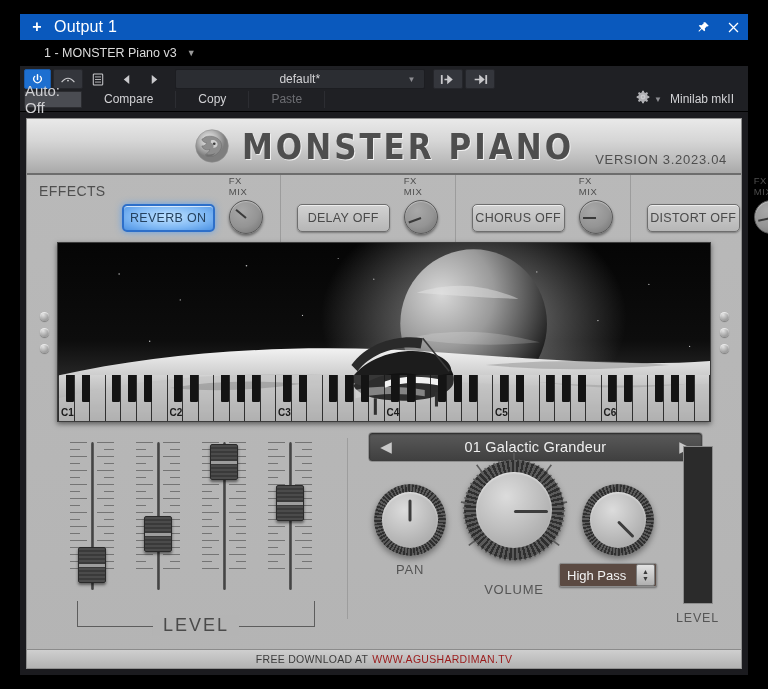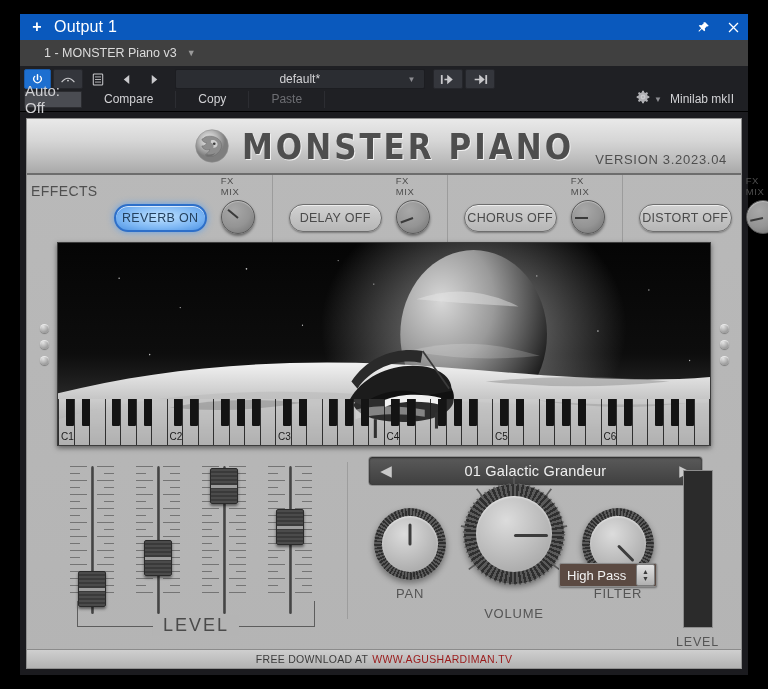--- a/index.html
+++ b/index.html
@@ -30,21 +30,21 @@
     line-height: 26px; color:#fff;
   }
   #title-text { font-size: 16px; letter-spacing: .2px; flex: 1; }
   .title-btn {
     width: 30px; height: 26px; display:flex; align-items:center; justify-content:center;
     font-size: 14px; color:#fff;
   }
 
   
   #preset-bar {
-    flex: 0 0 26px; background: #404040;
+    flex: 0 0 26px; background: #000000;
     display:flex; align-items:center; padding-left: 24px;
     color: #dcdcdc; font-size: 12.5px;
   }
   #preset-caret { margin-left: 10px; font-size: 9px; color:#9a9a9a; }
 
   
   #toolbar {
     flex: 0 0 46px; background: #1f2024;
     display: flex; flex-direction: column;
     border-bottom: 1px solid #000;
@@ -109,34 +109,34 @@
     transform: scaleY(1.15);
   }
   #version {
     position:absolute; right: 14px; bottom: 6px;
     font-size: 13px; letter-spacing: .7px; color:#4f4f4f;
   }
 
   
   #effects-row {
     flex: 0 0 60px; display:flex; align-items:center;
-    padding: 0 4px; position: relative;
+    padding: 0 12px; position: relative;
   }
   #effects-label {
     font-size: 14px; color:#4f4f4f; letter-spacing:.4px;
     width: 78px; align-self:flex-start; margin-top: 8px;
   }
   .fx-cell {
     display:flex; align-items:flex-end; gap: 14px;
     padding: 0 16px; height: 100%; position: relative;
   }
   .fx-cell + .fx-cell { border-left: 1px solid #9c9c9c; }
   .fx-btn {
     width: 94px; height: 28px; margin-bottom: 10px;
-    border-radius: 14px; display:flex; align-items:center; justify-content:center;
+    border-radius: 5px; display:flex; align-items:center; justify-content:center;
     font-size: 12.5px; letter-spacing:.3px;
     background: linear-gradient(180deg,#d2d2d2,#b6b6b6);
     border: 1px solid #6e6e6e; color: #4a4a4a;
     box-shadow: inset 0 1px 0 rgba(255,255,255,.6), 0 1px 2px rgba(0,0,0,.35);
   }
   .fx-btn.on {
     background: radial-gradient(ellipse at 50% 45%, #bfe2ff 0%, #7fb8f4 60%, #4d93e4 100%);
     border: 2px solid #2d6fc9; color:#24415e;
     box-shadow: 0 0 7px rgba(90,160,240,.9), inset 0 1px 0 rgba(255,255,255,.7);
   }
@@ -156,24 +156,25 @@
 
   
   #art-area { flex: 0 0 178px; display:flex; align-items:center; padding: 0 4px; }
   .screw-col { width: 26px; display:flex; flex-direction:column; align-items:center; gap:7px; }
   .screw {
     width: 9px; height:9px; border-radius:50%;
     background: radial-gradient(circle at 35% 30%, #e3e3e3, #a4a4a4 60%, #8a8a8a 100%);
     box-shadow: inset 0 1px 1px rgba(255,255,255,.7), 0 1px 1px rgba(0,0,0,.3);
   }
   #art-frame {
-    flex:1; height: 204px; position: relative; overflow: hidden;
+    flex:1; height: 180px; position: relative; overflow: hidden;
     border: 1px solid #3c3c3c;
     box-shadow: 0 2px 5px rgba(0,0,0,.5);
     background: #000;
+    font-weight: bold;
   }
   #art-svg { position:absolute; inset:0; width:100%; height:100%; display:block; }
   
   #keyboard {
     position:absolute; left:0; right:0; bottom:0; height: 46px;
     display:flex; z-index: 5;
   }
   .octave { position: relative; flex: 1 1 0; display:flex; }
   .wkey {
     flex: 1 1 0; border-right: 1px solid rgba(25,25,25,.85);

